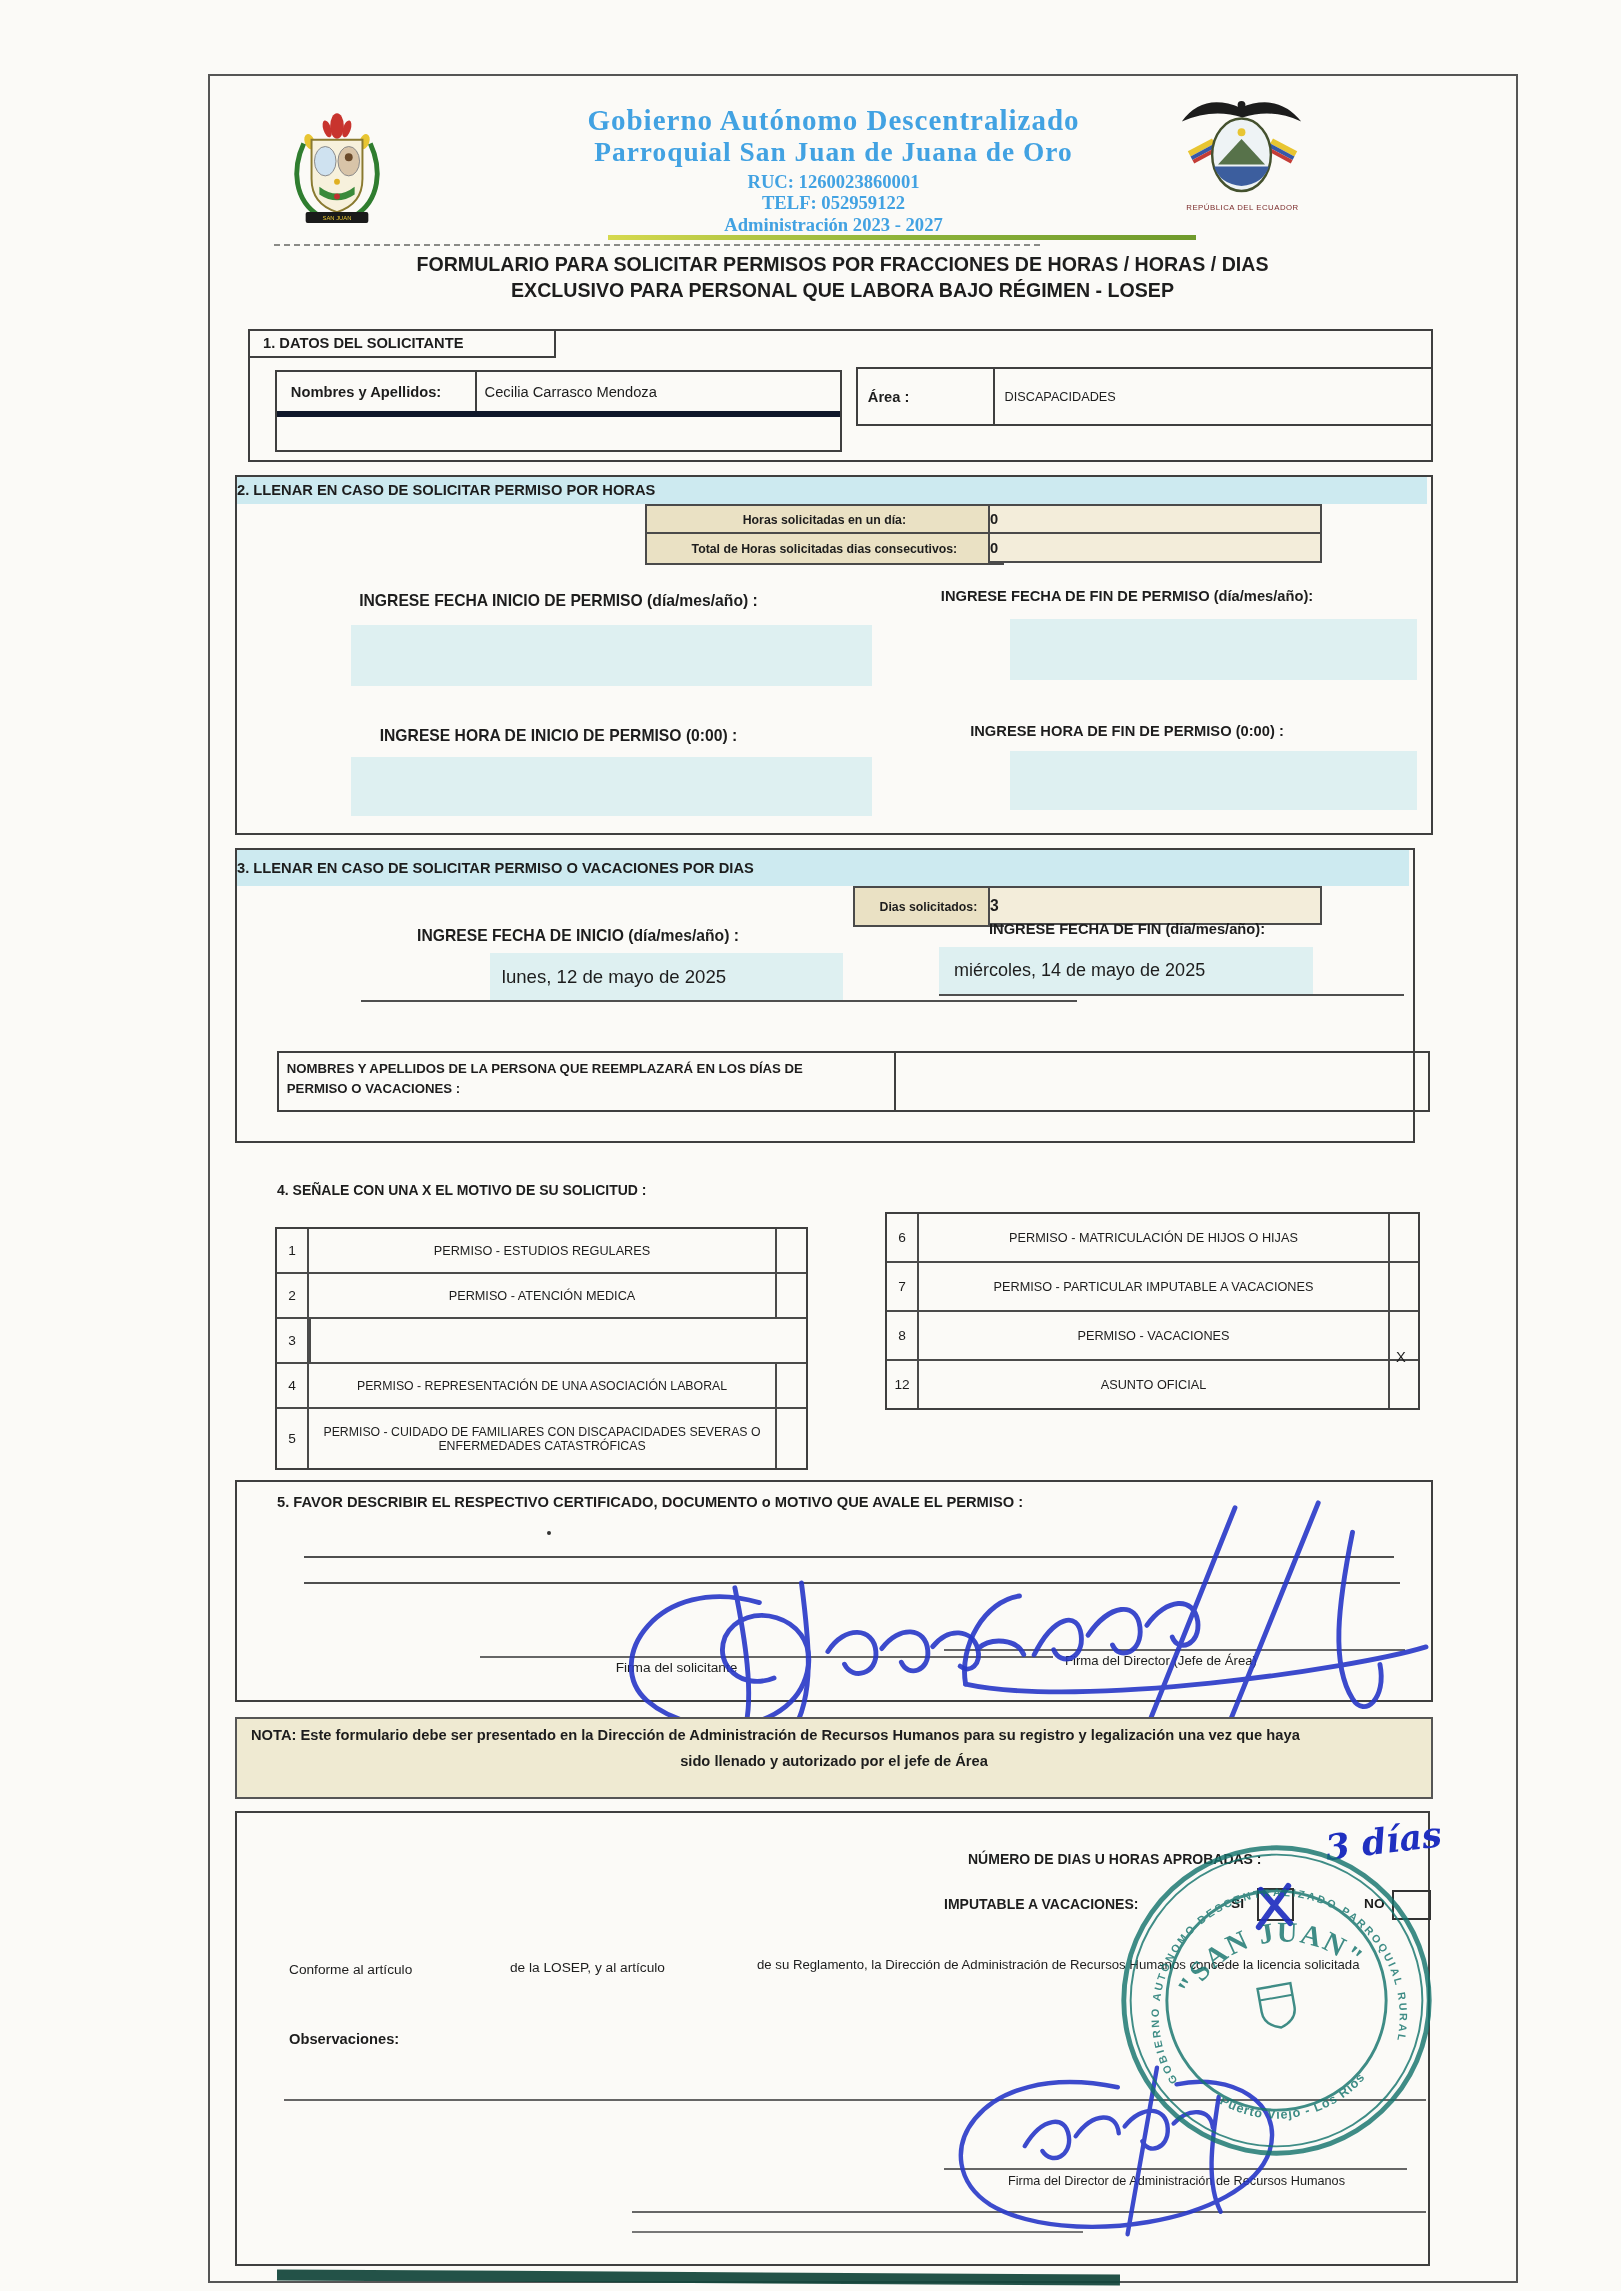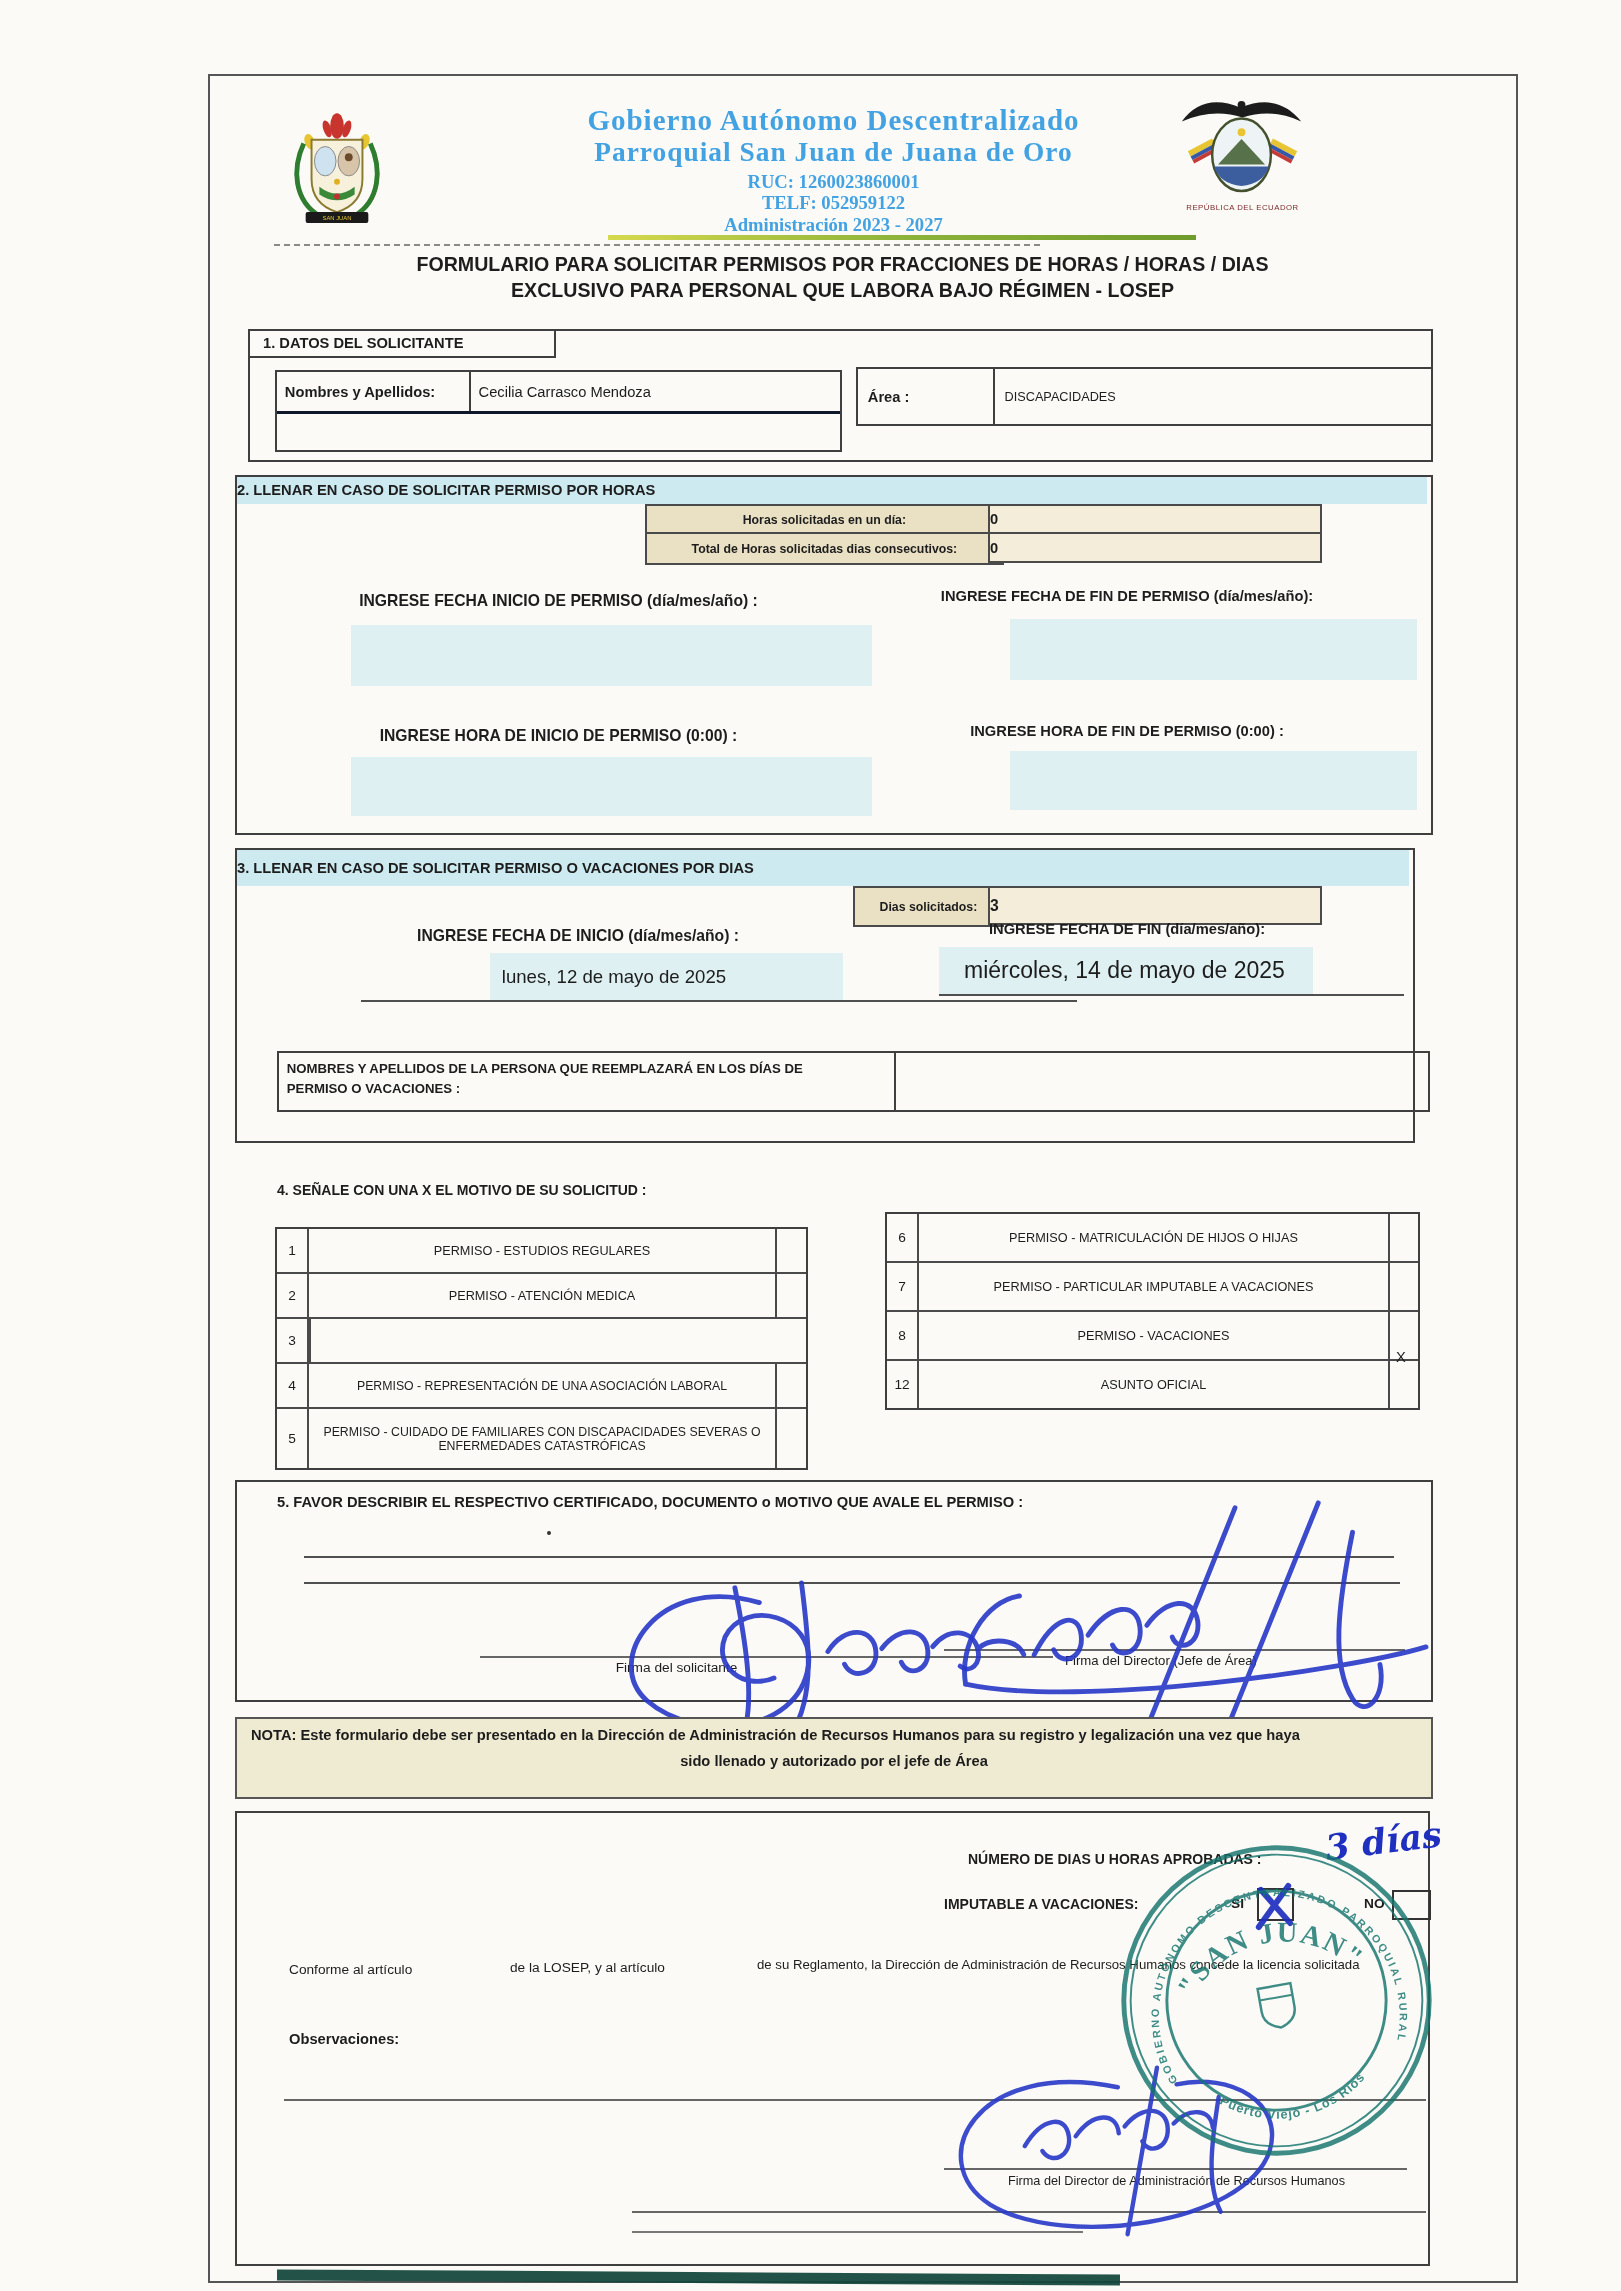--- a/index.html
+++ b/index.html
@@ -81,21 +81,21 @@
   <div class="abs" style="left:274px;top:244px;width:766px;border-top:2px dashed #8a8a86;"></div>
 
   <div class="abs ctr bold" style="left:235px;top:253px;width:1215px;font-size:19.6px;">FORMULARIO PARA SOLICITAR PERMISOS  POR FRACCIONES DE HORAS / HORAS / DIAS</div>
   <div class="abs ctr bold" style="left:235px;top:279px;width:1215px;font-size:19.6px;">EXCLUSIVO PARA PERSONAL QUE LABORA BAJO RÉGIMEN - LOSEP</div>
 
   <div class="abs b" style="left:248px;top:329px;width:1181px;height:129px;border-color:#3f3f3f;"></div>
   <div class="abs" style="left:248px;top:329px;width:306px;height:27.4px;border-right:2px solid #3f3f3f;border-bottom:2px solid #3f3f3f;"></div>
   <div class="abs bold" style="left:263px;top:335px;font-size:14.7px;">1. DATOS DEL SOLICITANTE</div>
 
   <div class="abs b" style="left:275px;top:370px;width:563px;height:78px;border-color:#3f3f3f;">
-    <div style="display:flex;height:39px;border-bottom:3px solid #0f172a;">
+    <div style="display:flex;height:39px;border-bottom:6px solid #0f172a;padding-left:6px;">
       <div class="bold flexl" style="width:184px;border-right:2px solid #3f3f3f;padding-left:7.8px;font-size:14.7px;">Nombres y Apellidos:</div>
       <div class="flexl" style="flex:1;padding-left:7.8px;font-size:14.7px;">Cecilia Carrasco Mendoza</div>
     </div>
   </div>
 
   <div class="abs b" style="left:856px;top:367px;width:573px;height:55px;border-color:#3f3f3f;display:flex;">
     <div class="bold flexl" style="width:125px;border-right:2px solid #3f3f3f;padding-left:9.8px;font-size:14.7px;">Área :</div>
     <div class="flexl" style="flex:1;padding-left:9.8px;font-size:12.7px;">DISCAPACIDADES</div>
   </div>
 
@@ -148,21 +148,21 @@
   </div>
 
   <div class="abs ctr bold" style="left:323px;top:927px;width:510px;font-size:15.7px;">INGRESE FECHA DE INICIO (día/mes/año) :</div>
   <div class="abs ctr bold" style="left:941px;top:921px;width:372px;font-size:14.7px;">INGRESE FECHA DE FIN (día/mes/año):</div>
 
   <div class="abs bluefield flexl" style="left:490px;top:953px;width:353px;height:47px;font-size:18.6px;padding-left:11.8px;box-sizing:border-box;">
     <span>lunes, 12 de mayo de 2025</span>
   </div>
   <div class="abs line" style="left:361px;top:1000px;width:716px;"></div>
 
-  <div class="abs bluefield flexl" style="left:939px;top:947px;width:374px;height:47px;font-size:23px;padding-left:25px;box-sizing:border-box;">
+  <div class="abs bluefield flexl" style="left:939px;top:947px;width:374px;height:47px;font-size:18px;padding-left:15px;box-sizing:border-box;">
     <span>miércoles, 14 de mayo de 2025</span>
   </div>
   <div class="abs line" style="left:939px;top:994px;width:465px;"></div>
 
   <div class="abs b" style="left:277px;top:1051px;width:1149px;height:57px;border-color:#3f3f3f;display:flex;">
     <div style="width:617px;border-right:2px solid #3f3f3f;padding:5.9px 7.8px;box-sizing:border-box;font-size:13.2px;font-weight:bold;line-height:1.55;">
       <div>NOMBRES Y APELLIDOS DE LA PERSONA QUE REEMPLAZARÁ EN  LOS DÍAS DE</div>
       <div>PERMISO O VACACIONES :</div>
     </div>
     <div style="flex:1;">

